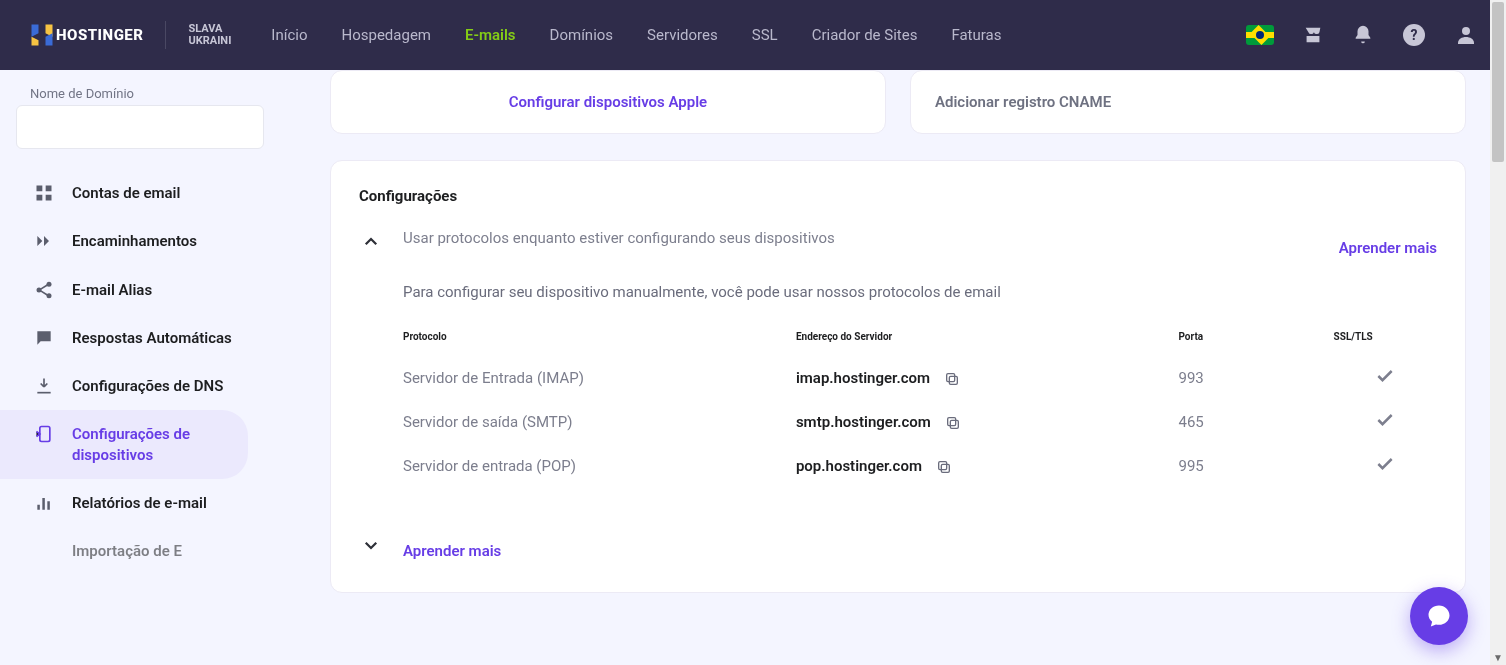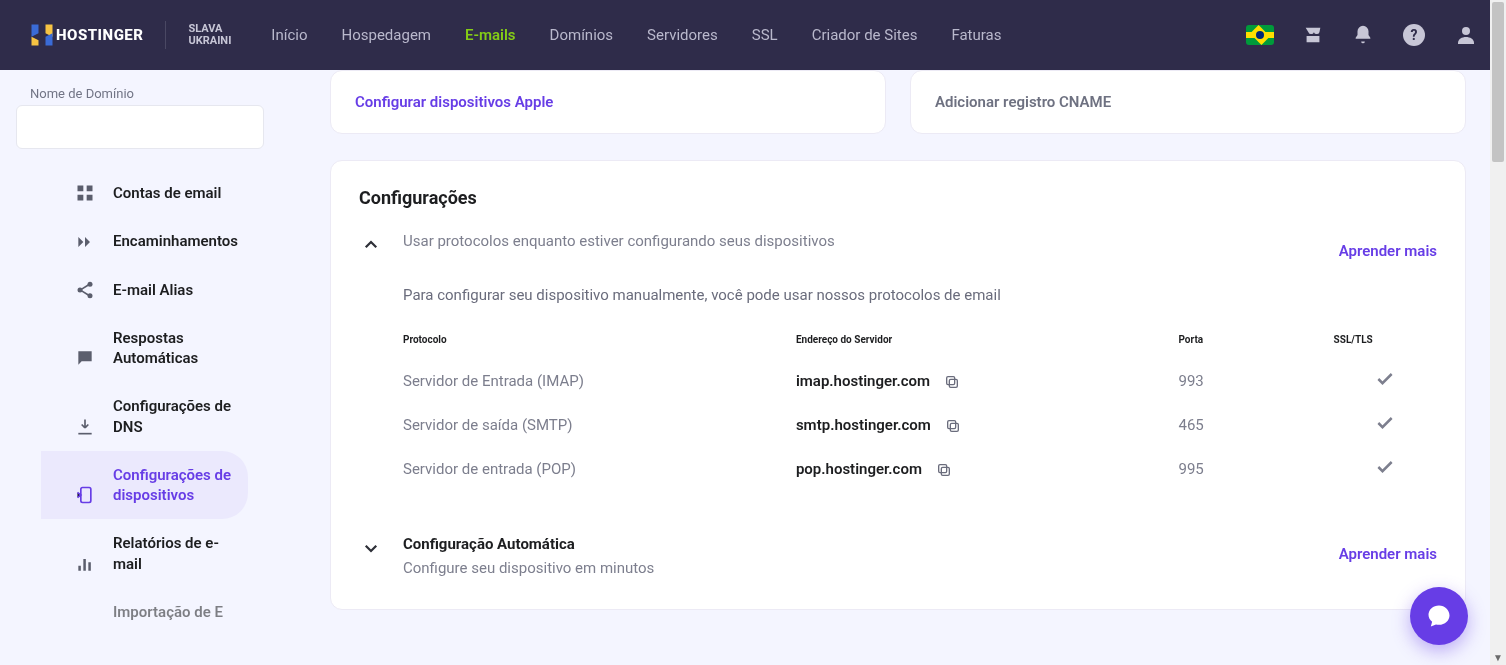--- a/index.html
+++ b/index.html
@@ -18,35 +18,35 @@
   .hicon { color:#c7c6d6; cursor:pointer; display:flex; align-items:center; justify-content:center; }
   .flag { width:28px; height:20px; border-radius:3px; background:linear-gradient(to bottom,#009b3a 33%,#fedf00 33% 66%,#009b3a 66%); position:relative; overflow:hidden;}
   .flag::before{content:"";position:absolute;left:50%;top:50%;width:16px;height:12px;background:#fedf00;transform:translate(-50%,-50%) rotate(45deg);}
   .flag::after{content:"";position:absolute;left:50%;top:50%;width:8px;height:8px;border-radius:50%;background:#002776;transform:translate(-50%,-50%);}
 
   
   .page { display:flex; height:calc(665px - 70px); }
   .sidebar { width:280px; padding:16px 0 0 0; overflow-y:auto; }
   .domain-label { color:#727586; font-size:13px; padding:0 0 4px 30px; }
   .domain-box { margin:0 16px 20px 16px; height:44px; border:1px solid #e6e7ef; border-radius:6px; background:#fff; }
-  .side-item { display:flex; align-items:flex-end; gap:18px; padding:14px 14px 14px 34px; font-size:15px; font-weight:600; color:#1d1e20; cursor:pointer; border-top-right-radius:26px; border-bottom-right-radius:26px; margin-right:32px;margin-left:41px;}
+  .side-item { display:flex; align-items:flex-start; gap:18px; padding:14px 14px 14px 34px; font-size:15px; font-weight:600; color:#1d1e20; cursor:pointer; border-top-right-radius:26px; border-bottom-right-radius:26px; margin-right:32px;}
   .side-item.active { background:#ebe9fd; color:#673de6; }
   .side-item.active svg { color:#673de6; }
   .side-item svg { color:#5b5e6d; flex:0 0 auto;}
   .side-item .txt { line-height:1.35; }
 
   .content { flex:1; padding:0 40px 20px 50px; overflow-y:auto; }
 
   .card-row { display:flex; gap:24px; margin-bottom:26px; }
   .quickcard { flex:1; background:#fff; border:1px solid #eceaf5; border-radius:12px; padding:22px 24px; font-size:15px; font-weight:600; }
-  .quickcard.link { color:#673de6; cursor:pointer; }
+  .quickcard.link { color:#673de6; cursor:pointer;text-align:center; }
   .quickcard.gray { color:#6e7181; }
 
   .panel { background:#fff; border:1px solid #eceaf5; border-radius:12px; padding:26px 28px 32px 28px; }
-  .panel h2 { font-size:18px; font-weight:700; margin-bottom:24px; }
+  .panel h2 { font-size:15px; font-weight:700; margin-bottom:24px; }
 
   .accordion { }
   .acc-head { display:flex; align-items:flex-start; gap:20px; cursor:pointer; }
   .chev { width:24px; display:flex; justify-content:center; padding-top:4px; color:#2e3038; }
   .acc-tt { flex:1; }
   .acc-title { font-size:15px; font-weight:700; color:#1d1e20; margin-bottom:6px; }
   .acc-sub { font-size:15px; color:#7d7f8e; }
   .learn { color:#673de6; font-weight:600; font-size:15px; cursor:pointer; white-space:nowrap; padding-top:10px;}
   .acc-body { padding:26px 0 10px 44px; }
   .acc-intro { color:#6a6c7c; font-size:15px; margin-bottom:22px; }
@@ -284,24 +284,20 @@
 
       <div class="divider"></div>
 
       <div class="accordion">
         <div class="acc-head">
           <span class="chev">
             <svg width="18" height="18" viewBox="0 0 24 24">
                 <path fill="none" stroke="currentColor" stroke-width="3" d="M5 9l7 7 7-7"></path>
               </svg>
           </span>
-          <div class="acc-tt">
-            <div class="acc-title">Configuração Automática</div>
-            <div class="acc-sub">Configure seu dispositivo em minutos</div>
-          </div>
           <a class="learn">Aprender mais</a>
         </div>
       </div>
     </div>
   </main>
 </div>
 
 <div class="chat">
   <svg width="28" height="28" viewBox="0 0 24 24">
       <path fill="#fff" d="M12 3C7 3 3 6.6 3 11c0 2.4 1.2 4.5 3.1 6L5 21l4.4-1.8c.8.2 1.7.3 2.6.3 5 0 9-3.6 9-8S17 3 12 3z"></path>

